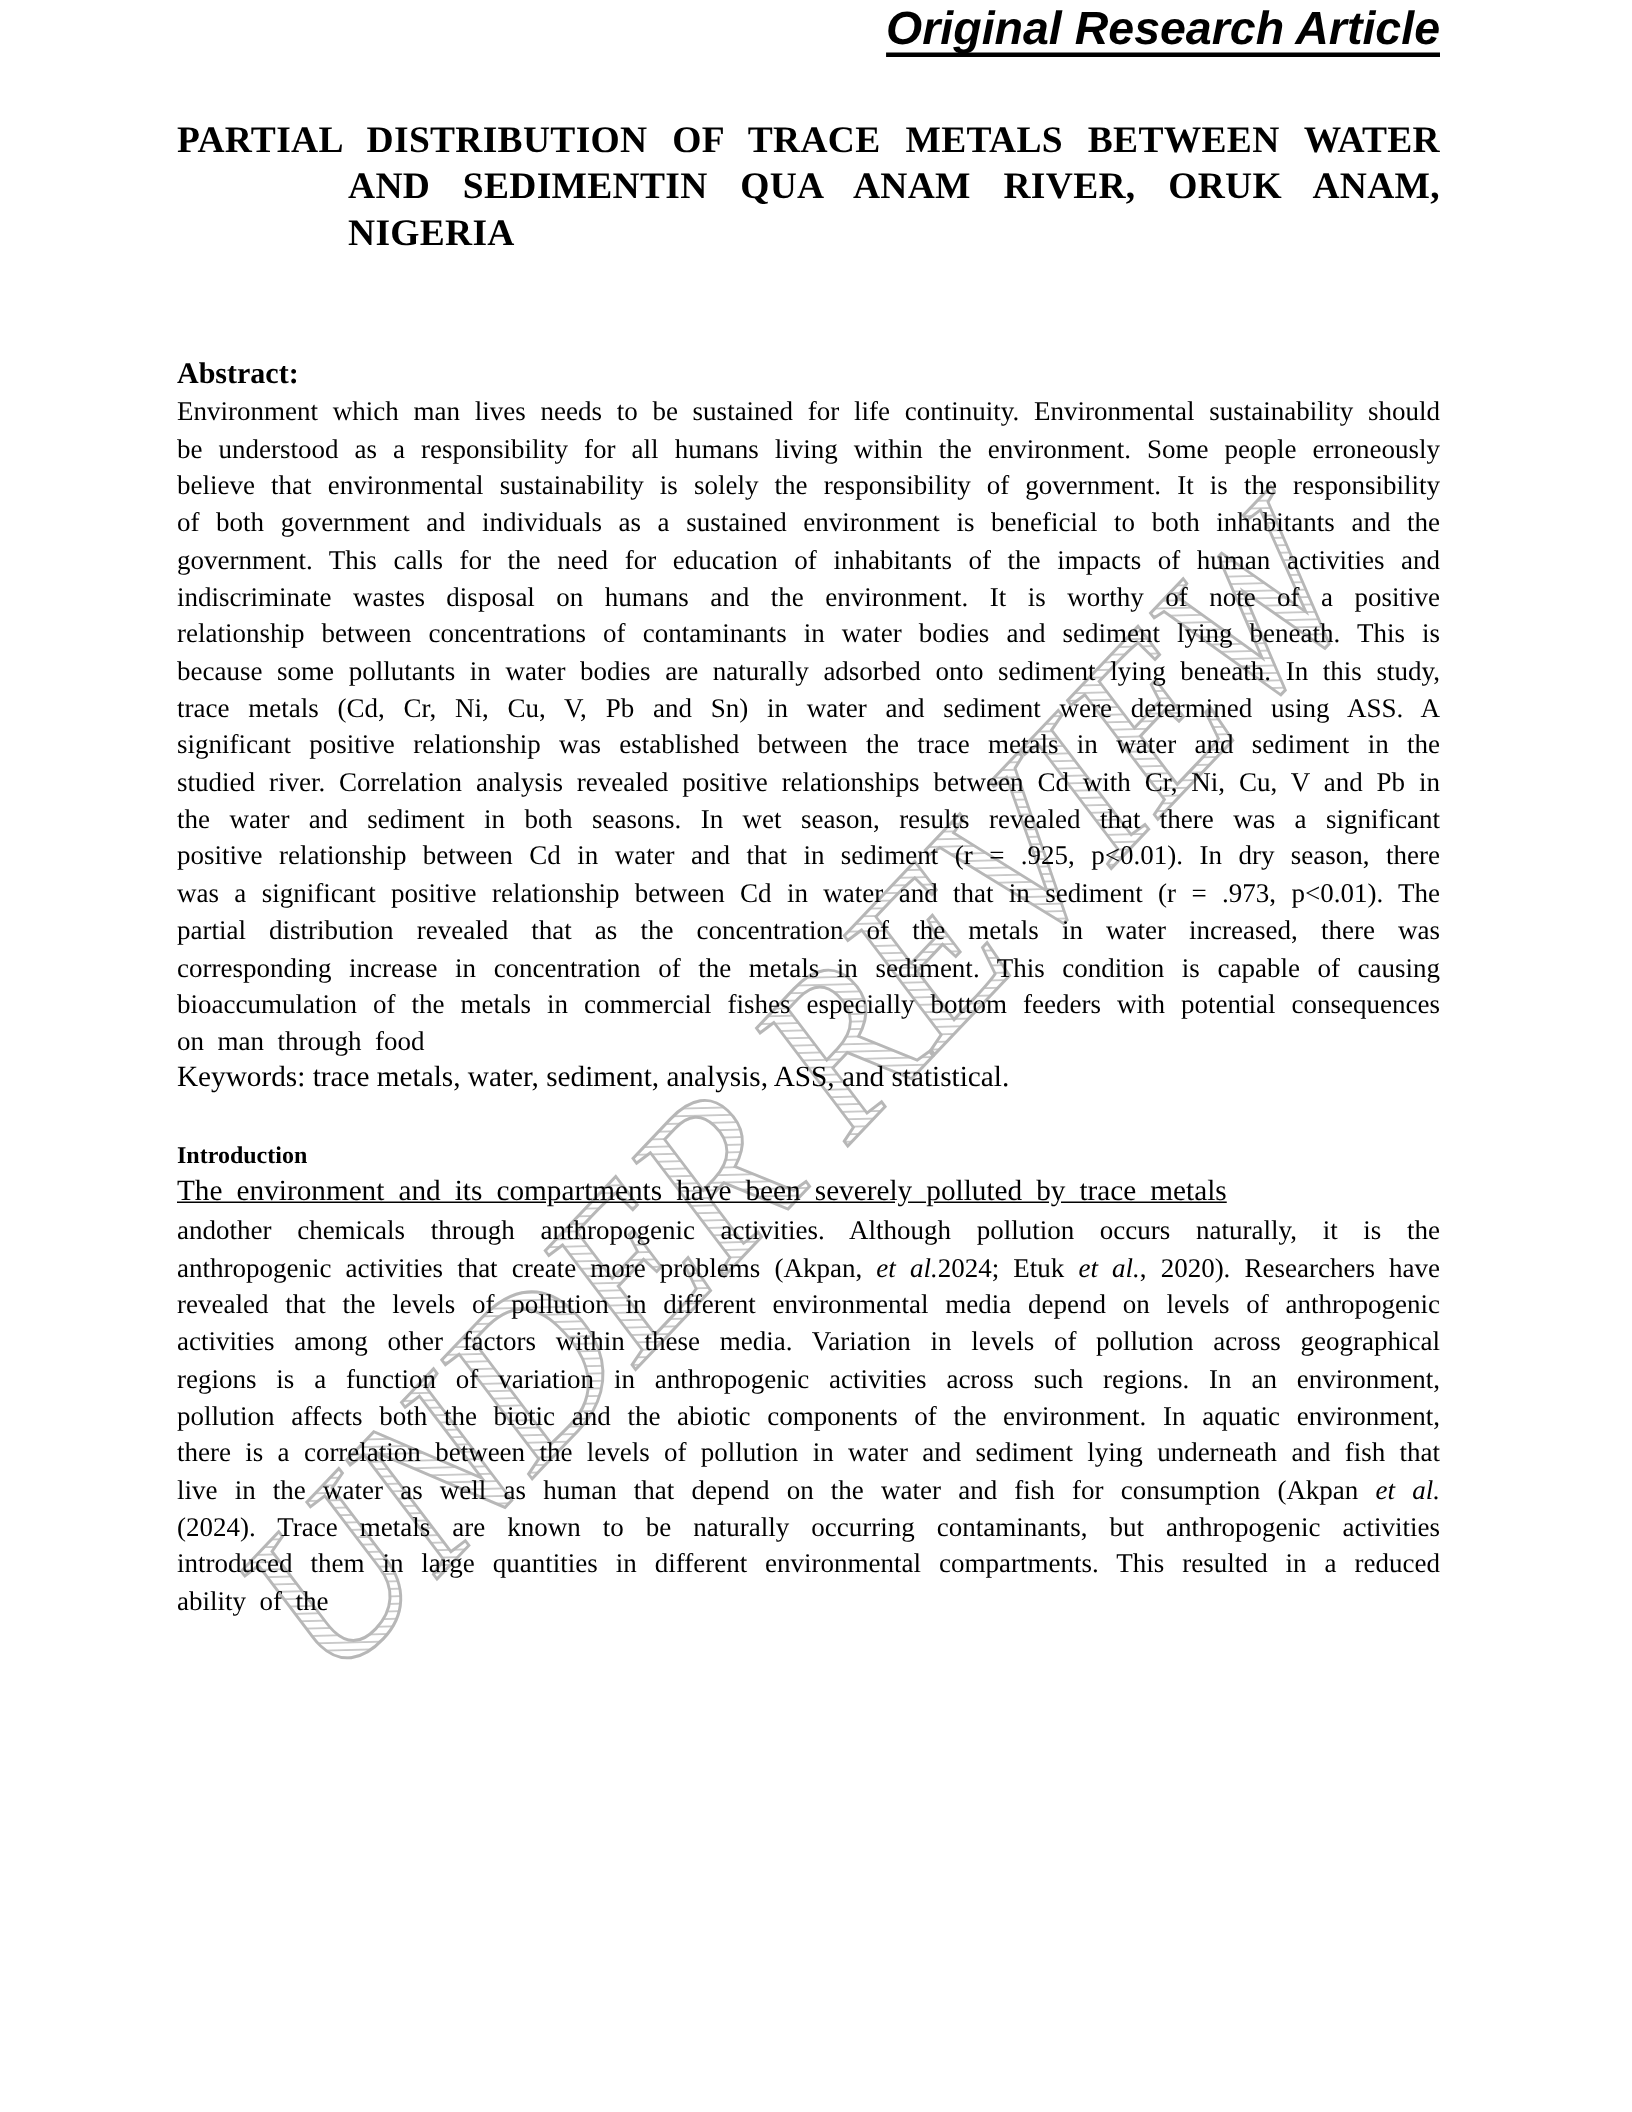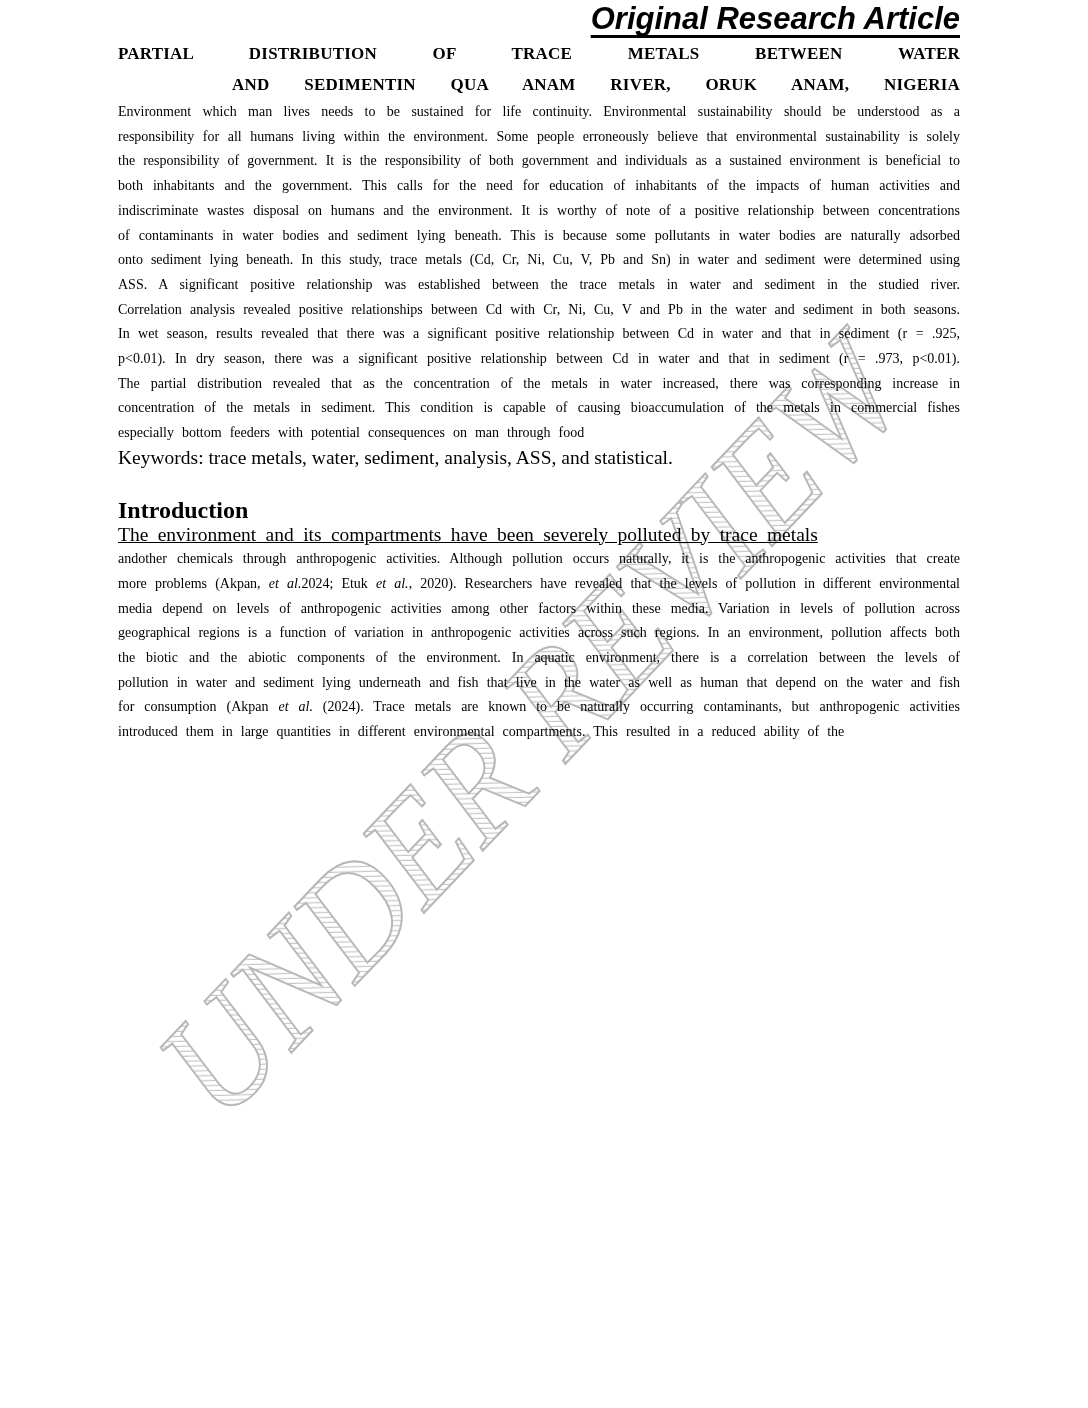--- a/index.html
+++ b/index.html
@@ -32,48 +32,49 @@
     font-family: "Liberation Sans", sans-serif;
     font-weight: bold;
     font-style: italic;
     font-size: 31px;
     line-height: 38px;
     text-decoration: underline;
     text-decoration-thickness: 3px;
     text-underline-offset: 6px;
   }
   .paper-title {
+    margin-top: 40px;
     font-weight: bold;
-    font-size: 17px;
+    font-size: 25px;
     line-height: 31px;
     letter-spacing: 0.2px;
   }
   .paper-title .l1 { text-align: justify; text-align-last: justify; }
   .paper-title .l2 { text-align: justify; text-align-last: justify; padding-left: 114px; }
   .abstract-heading {
     margin-top: 66px;
     font-weight: bold;
     font-size: 20px;
     line-height: 25px;
   }
   .body-text {
-    font-size: 14px;
+    font-size: 18px;
     line-height: 24.7px;
     text-align: justify;
     word-spacing: 4.5px;
   }
   .keywords-line {
     font-size: 19.5px;
     line-height: 24.7px;
   }
   .keywords-line .kw-label { font-weight: normal; }
   .intro-heading {
     margin-top: 27px;
     font-weight: bold;
-    font-size: 24px;
+    font-size: 16px;
     line-height: 25px;
   }
   .intro-first-line {
     font-size: 19.5px;
     line-height: 24.7px;
     word-spacing: 4.5px;
     white-space: nowrap;
     text-decoration: underline;
   }
 </style>
@@ -93,20 +94,21 @@
 
   <div class="content">
 
     <div class="article-type">Original Research Article</div>
 
     <div class="paper-title">
       <div class="l1">PARTIAL DISTRIBUTION OF TRACE METALS BETWEEN WATER</div>
       <div class="l2">AND SEDIMENTIN QUA ANAM RIVER, ORUK ANAM, NIGERIA</div>
     </div>
 
+    <div class="abstract-heading">Abstract:</div>
 
     <div class="body-text">Environment which man lives needs to be sustained for life continuity. Environmental sustainability should be understood as a responsibility for all humans living within the environment. Some people erroneously believe that environmental sustainability is solely the responsibility of government. It is the responsibility of both government and individuals as a sustained environment is beneficial to both inhabitants and the government. This calls for the need for education of inhabitants of the impacts of human activities and indiscriminate wastes disposal on humans and the environment. It is worthy of note of a positive relationship between concentrations of contaminants in water bodies and sediment lying beneath. This is because some pollutants in water bodies are naturally adsorbed onto sediment lying beneath. In this study, trace metals (Cd, Cr, Ni, Cu, V, Pb and Sn) in water and sediment were determined using ASS. A significant positive relationship was established between the trace metals in water and sediment in the studied river. Correlation analysis revealed positive relationships between Cd with Cr, Ni, Cu, V and Pb in the water and sediment in both seasons. In wet season, results revealed that there was a significant positive relationship between Cd in water and that in sediment (r = .925, p&lt;0.01). In dry season, there was a significant positive relationship between Cd in water and that in sediment (r = .973, p&lt;0.01). The partial distribution revealed that as the concentration of the metals in water increased, there was corresponding increase in concentration of the metals in sediment. This condition is capable of causing bioaccumulation of the metals in commercial fishes especially bottom feeders with potential consequences on man through food</div>
 
     <div class="keywords-line">
       <span class="kw-label">Keywords</span><span>: trace metals, water, sediment, analysis, ASS, and statistical.</span>
     </div>
 
     <div class="intro-heading">Introduction</div>
 
     <div class="intro-first-line">The environment and its compartments have been severely polluted by trace metals</div>

